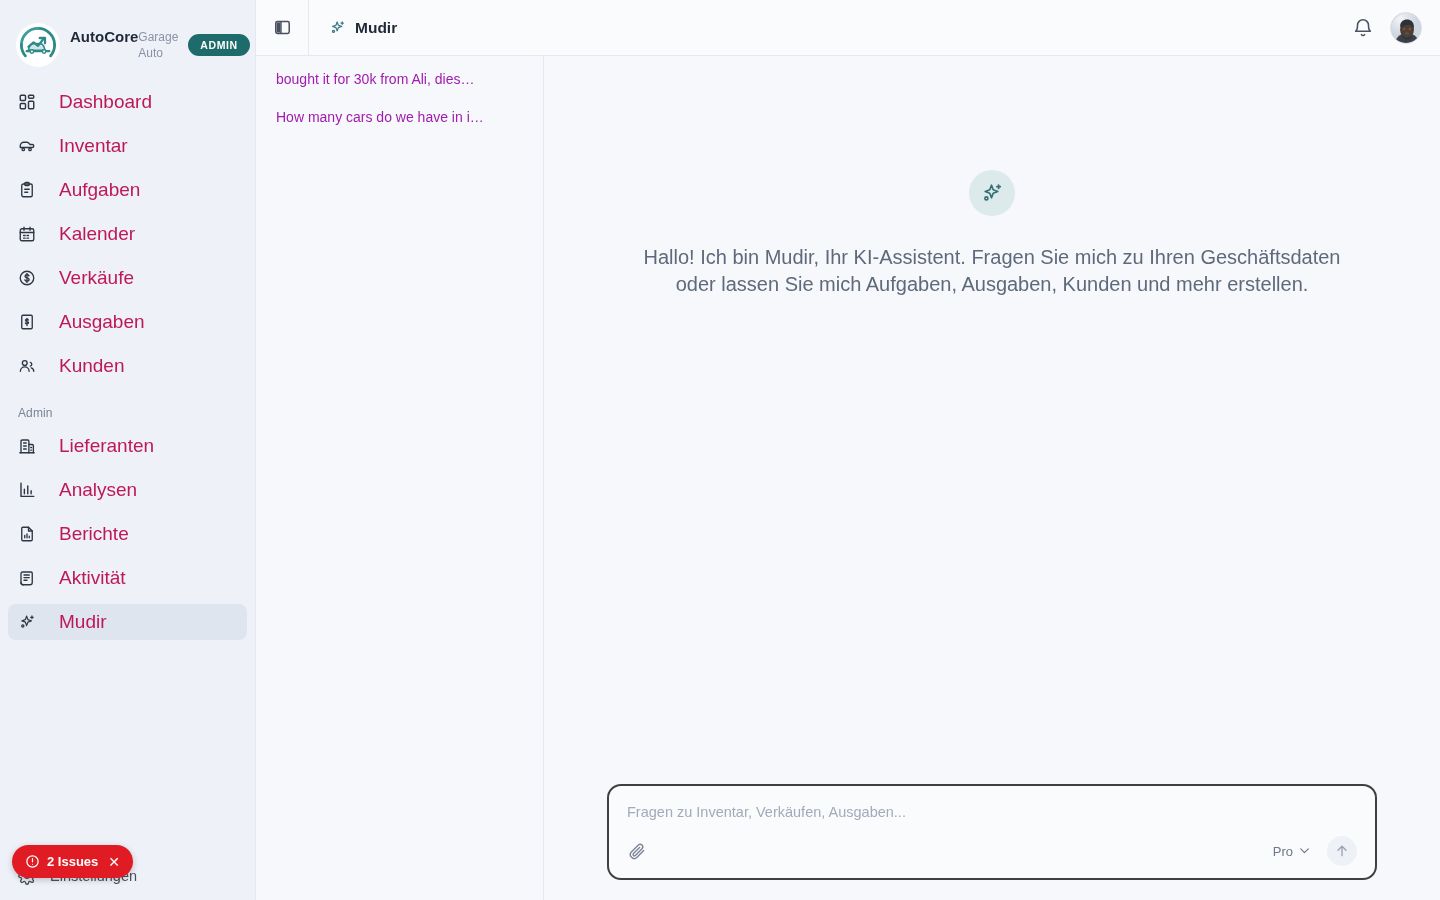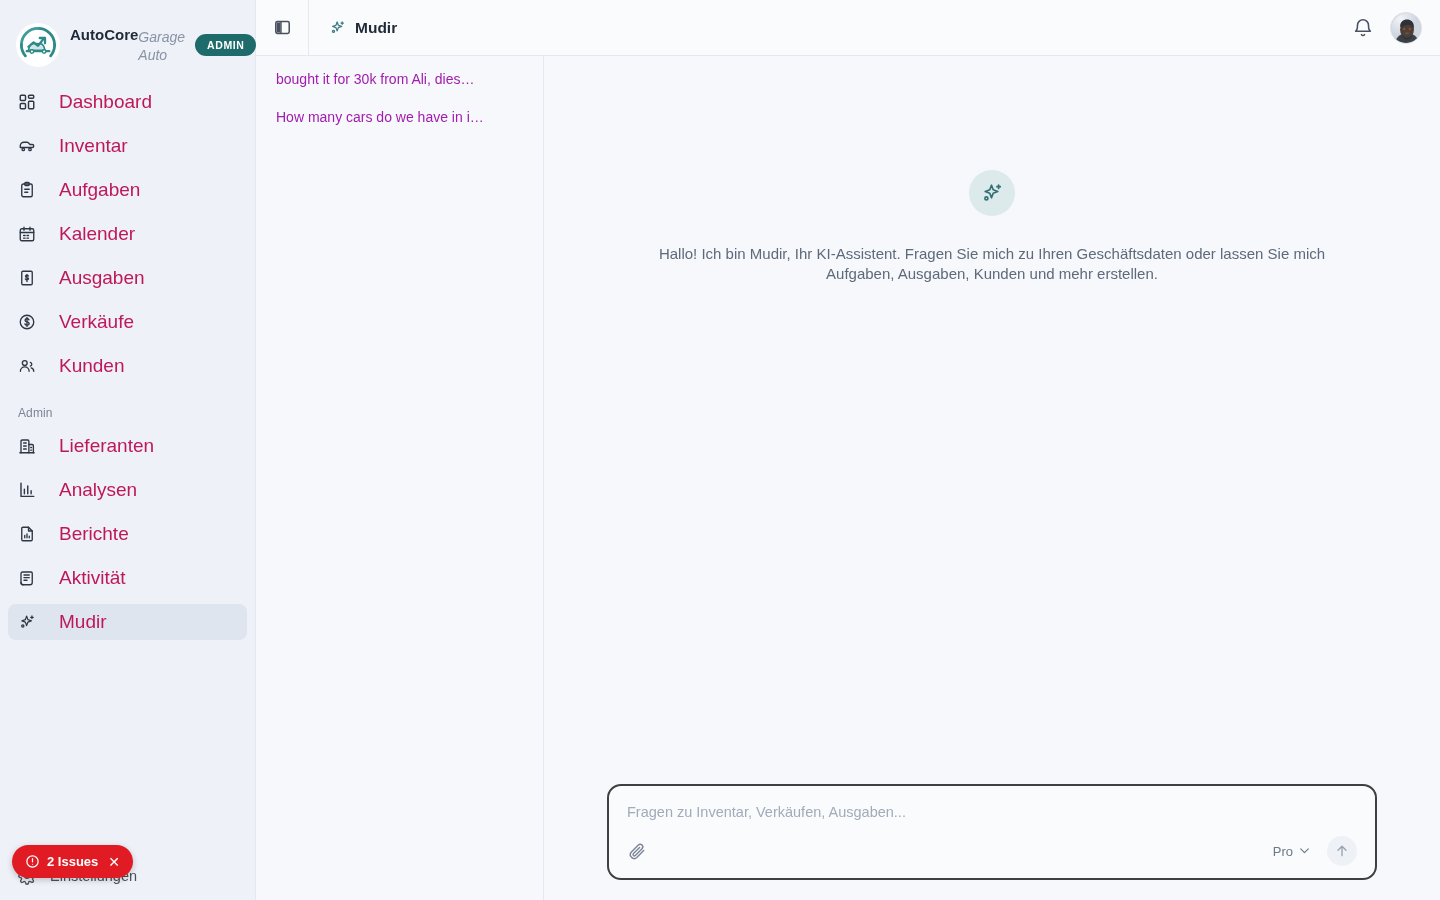--- a/index.html
+++ b/index.html
@@ -22,21 +22,21 @@
   .brand { display: flex; align-items: center; gap: 10px; padding: 14px 14px 0 16px; height: 76px; }
   .brand-logo {
     width: 44px; height: 44px; flex: 0 0 44px;
     border-radius: 50%;
     background: #ffffff;
     display: flex; align-items: center; justify-content: center;
     overflow: hidden;
   }
   .brand-text { display: flex; flex-direction: row; justify-content: center; flex: 1 1 auto; }
   .brand-name { font-size: 15px; font-weight: bold; color: #1f2937; line-height: 1.25; }
-  .brand-sub { font-size: 14px; color: #8a93a5; line-height: 1.3; margin-top: 2px; font-style: italic; }
+  .brand-sub { font-size: 12px; color: #8a93a5; line-height: 1.3; margin-top: 2px; }
   .admin-badge {
     background: #1d6b6b; color: #ffffff;
     font-size: 10.5px; font-weight: bold; letter-spacing: 0.6px;
     padding: 5px 12px; border-radius: 20px;
     align-self: center;
   }
 
   .nav { padding: 8px 8px 0 8px; flex: 1 1 auto; }
   .nav-section { font-size: 12px; color: #7c8596; padding: 14px 10px 8px 10px; letter-spacing: 0.1px; }
   .nav-item {
@@ -117,21 +117,21 @@
   }
   .welcome-badge {
     width: 46px; height: 46px; border-radius: 50%;
     background: #dceaec;
     display: flex; align-items: center; justify-content: center;
     margin-bottom: 28px;
   }
   .welcome-badge .ico { width: 24px; height: 24px; color: #337076; }
   .welcome-text {
     max-width: 716px; text-align: center;
-    font-size: 15px; color: #5e6a7b; line-height: 1.33;
+    font-size: 20px; color: #5e6a7b; line-height: 1.33;
   }
 
   .composer-wrap { padding: 0 60px 20px 60px; }
   .composer {
     max-width: 770px; margin: 0 auto;
     background: #fafbfd;
     border: 2px solid #404040;
     border-radius: 14px;
     padding: 18px 18px 12px 18px;
     min-height: 92px;
@@ -231,36 +231,36 @@
               <path d="M3 10h18M8 3v4M16 3v4"></path>
               <path d="M7.5 14h2M12 14h2M7.5 17.5h2M12 17.5h2"></path>
             </svg>
         </span>
         <span>Kalender</span>
       </div>
 
       <div class="nav-item">
         <span class="ico">
           <svg viewBox="0 0 24 24" width="18" height="18" fill="none" stroke="currentColor" stroke-width="1.8" stroke-linecap="round" stroke-linejoin="round">
-              <rect x="5" y="3" width="14" height="18" rx="1.6"></rect>
-              <path d="M12 7.2v9.6M13.8 9.3a2 2 0 0 0-1.9-1.1c-1.1 0-1.9.6-1.9 1.5s.8 1.3 1.9 1.5 2.1.7 2.1 1.6-.9 1.6-2.1 1.6a2 2 0 0 1-2-1.2"></path>
-            </svg>
-        </span>
-        <span>Ausgaben</span>
-      </div>
-
-      <div class="nav-item">
-        <span class="ico">
-          <svg viewBox="0 0 24 24" width="18" height="18" fill="none" stroke="currentColor" stroke-width="1.8" stroke-linecap="round" stroke-linejoin="round">
               <circle cx="12" cy="12" r="9"></circle>
               <path d="M14.6 9.1a2.6 2.6 0 0 0-2.6-1.4c-1.5 0-2.6.8-2.6 2s1 1.8 2.6 2.1c1.6.3 2.8.9 2.8 2.2s-1.2 2.1-2.8 2.1a2.8 2.8 0 0 1-2.8-1.6"></path>
               <path d="M12 6v12"></path>
             </svg>
         </span>
         <span>Verkäufe</span>
+      </div>
+
+      <div class="nav-item">
+        <span class="ico">
+          <svg viewBox="0 0 24 24" width="18" height="18" fill="none" stroke="currentColor" stroke-width="1.8" stroke-linecap="round" stroke-linejoin="round">
+              <rect x="5" y="3" width="14" height="18" rx="1.6"></rect>
+              <path d="M12 7.2v9.6M13.8 9.3a2 2 0 0 0-1.9-1.1c-1.1 0-1.9.6-1.9 1.5s.8 1.3 1.9 1.5 2.1.7 2.1 1.6-.9 1.6-2.1 1.6a2 2 0 0 1-2-1.2"></path>
+            </svg>
+        </span>
+        <span>Ausgaben</span>
       </div>
 
       <div class="nav-item">
         <span class="ico">
           <svg viewBox="0 0 24 24" width="18" height="18" fill="none" stroke="currentColor" stroke-width="1.8" stroke-linecap="round" stroke-linejoin="round">
               <circle cx="9" cy="8" r="3.2"></circle>
               <path d="M3.2 19a5.8 5.8 0 0 1 11.6 0"></path>
               <path d="M16.5 7.2a2.6 2.6 0 0 1 0 5"></path>
               <path d="M17.6 14.6A4.6 4.6 0 0 1 21 19"></path>
             </svg>

